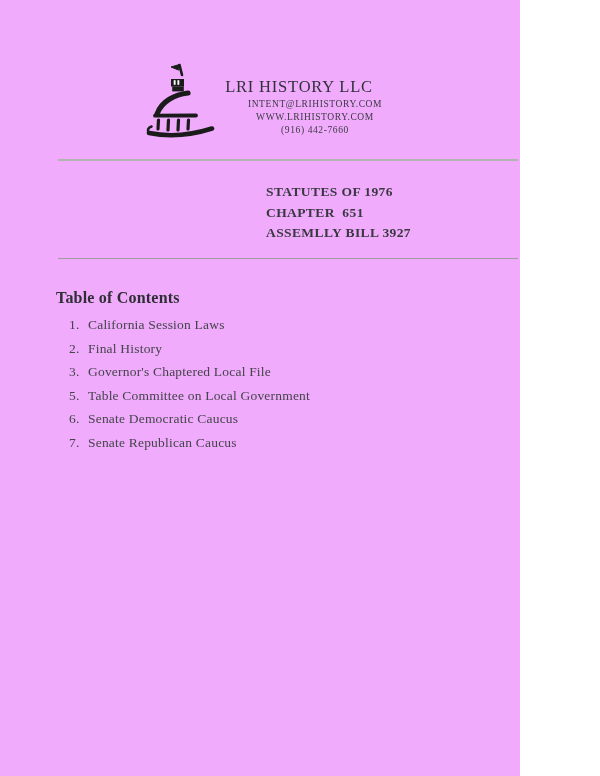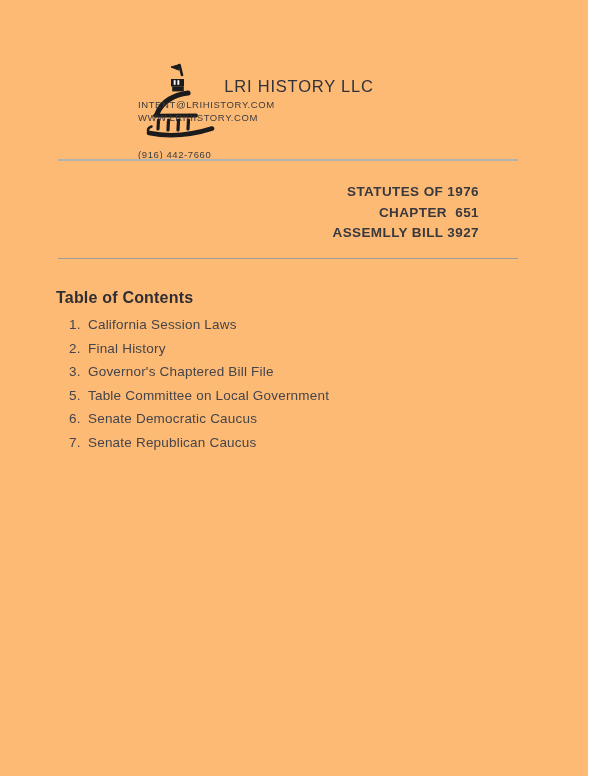--- a/index.html
+++ b/index.html
@@ -2,24 +2,24 @@
 <html><head>
 <meta charset="utf-8">
 <style>
   html, body {
     margin: 0;
     padding: 0;
     background: #ffffff;
   }
   .page {
     position: relative;
-    width: 588px;
+    width: 520px;
     height: 776px;
-    background: #fdba74;
-    font-family: Liberation Sans, sans-serif;
+    background: #f0abfc;
+    font-family: Liberation Serif, serif;
     color: #333338;
     overflow: hidden;
   }
 
   
   .logo {
     position: absolute;
     left: 142px;
     top: 58px;
     width: 74px;
@@ -30,46 +30,46 @@
     left: 149px;
     top: 77px;
     width: 300px;
     text-align: center;
     font-size: 16.5px;
     letter-spacing: 0.8px;
     color: #31313a;
   }
   .lh-line {
     position: absolute;
-    left: 138px;
+    left: 165px;
     width: 300px;
-    text-align: left;
+    text-align: center;
     font-size: 9.5px;
     letter-spacing: 0.6px;
     color: #3a3a40;
   }
   .lh-email   { top: 99px; }
   .lh-website { top: 112px; }
-  .lh-phone   { top: 125px; margin-top: 24px; }
+  .lh-phone   { top: 125px; }
 
   
   .rule {
     position: absolute;
     left: 58px;
     width: 460px;
   }
   .rule-top    { top: 159px; height: 2px; background: #b2b2b2; }
   .rule-bottom { top: 258px; height: 1px; background: #9c9c9c; }
 
   
   .case-block {
     position: absolute;
     top: 182px;
     right: 109px;
-    text-align: right;
+    text-align: left;
   }
   .case-line {
     font-size: 13.5px;
     font-weight: bold;
     line-height: 20.5px;
     letter-spacing: 0.4px;
     color: #38383f;
     white-space: pre;
   }
 
@@ -151,21 +151,21 @@
   <div class="toc-title">Table of Contents</div>
 
   <div class="toc-list">
     <div class="toc-row">
       <span class="toc-num">1.</span><span>California Session Laws</span>
     </div>
     <div class="toc-row">
       <span class="toc-num">2.</span><span>Final History</span>
     </div>
     <div class="toc-row">
-      <span class="toc-num">3.</span><span>Governor's Chaptered Bill File</span>
+      <span class="toc-num">3.</span><span>Governor's Chaptered Local File</span>
     </div>
     <div class="toc-row">
       <span class="toc-num">5.</span><span>Table Committee on Local Government</span>
     </div>
     <div class="toc-row">
       <span class="toc-num">6.</span><span>Senate Democratic Caucus</span>
     </div>
     <div class="toc-row">
       <span class="toc-num">7.</span><span>Senate Republican Caucus</span>
     </div>

